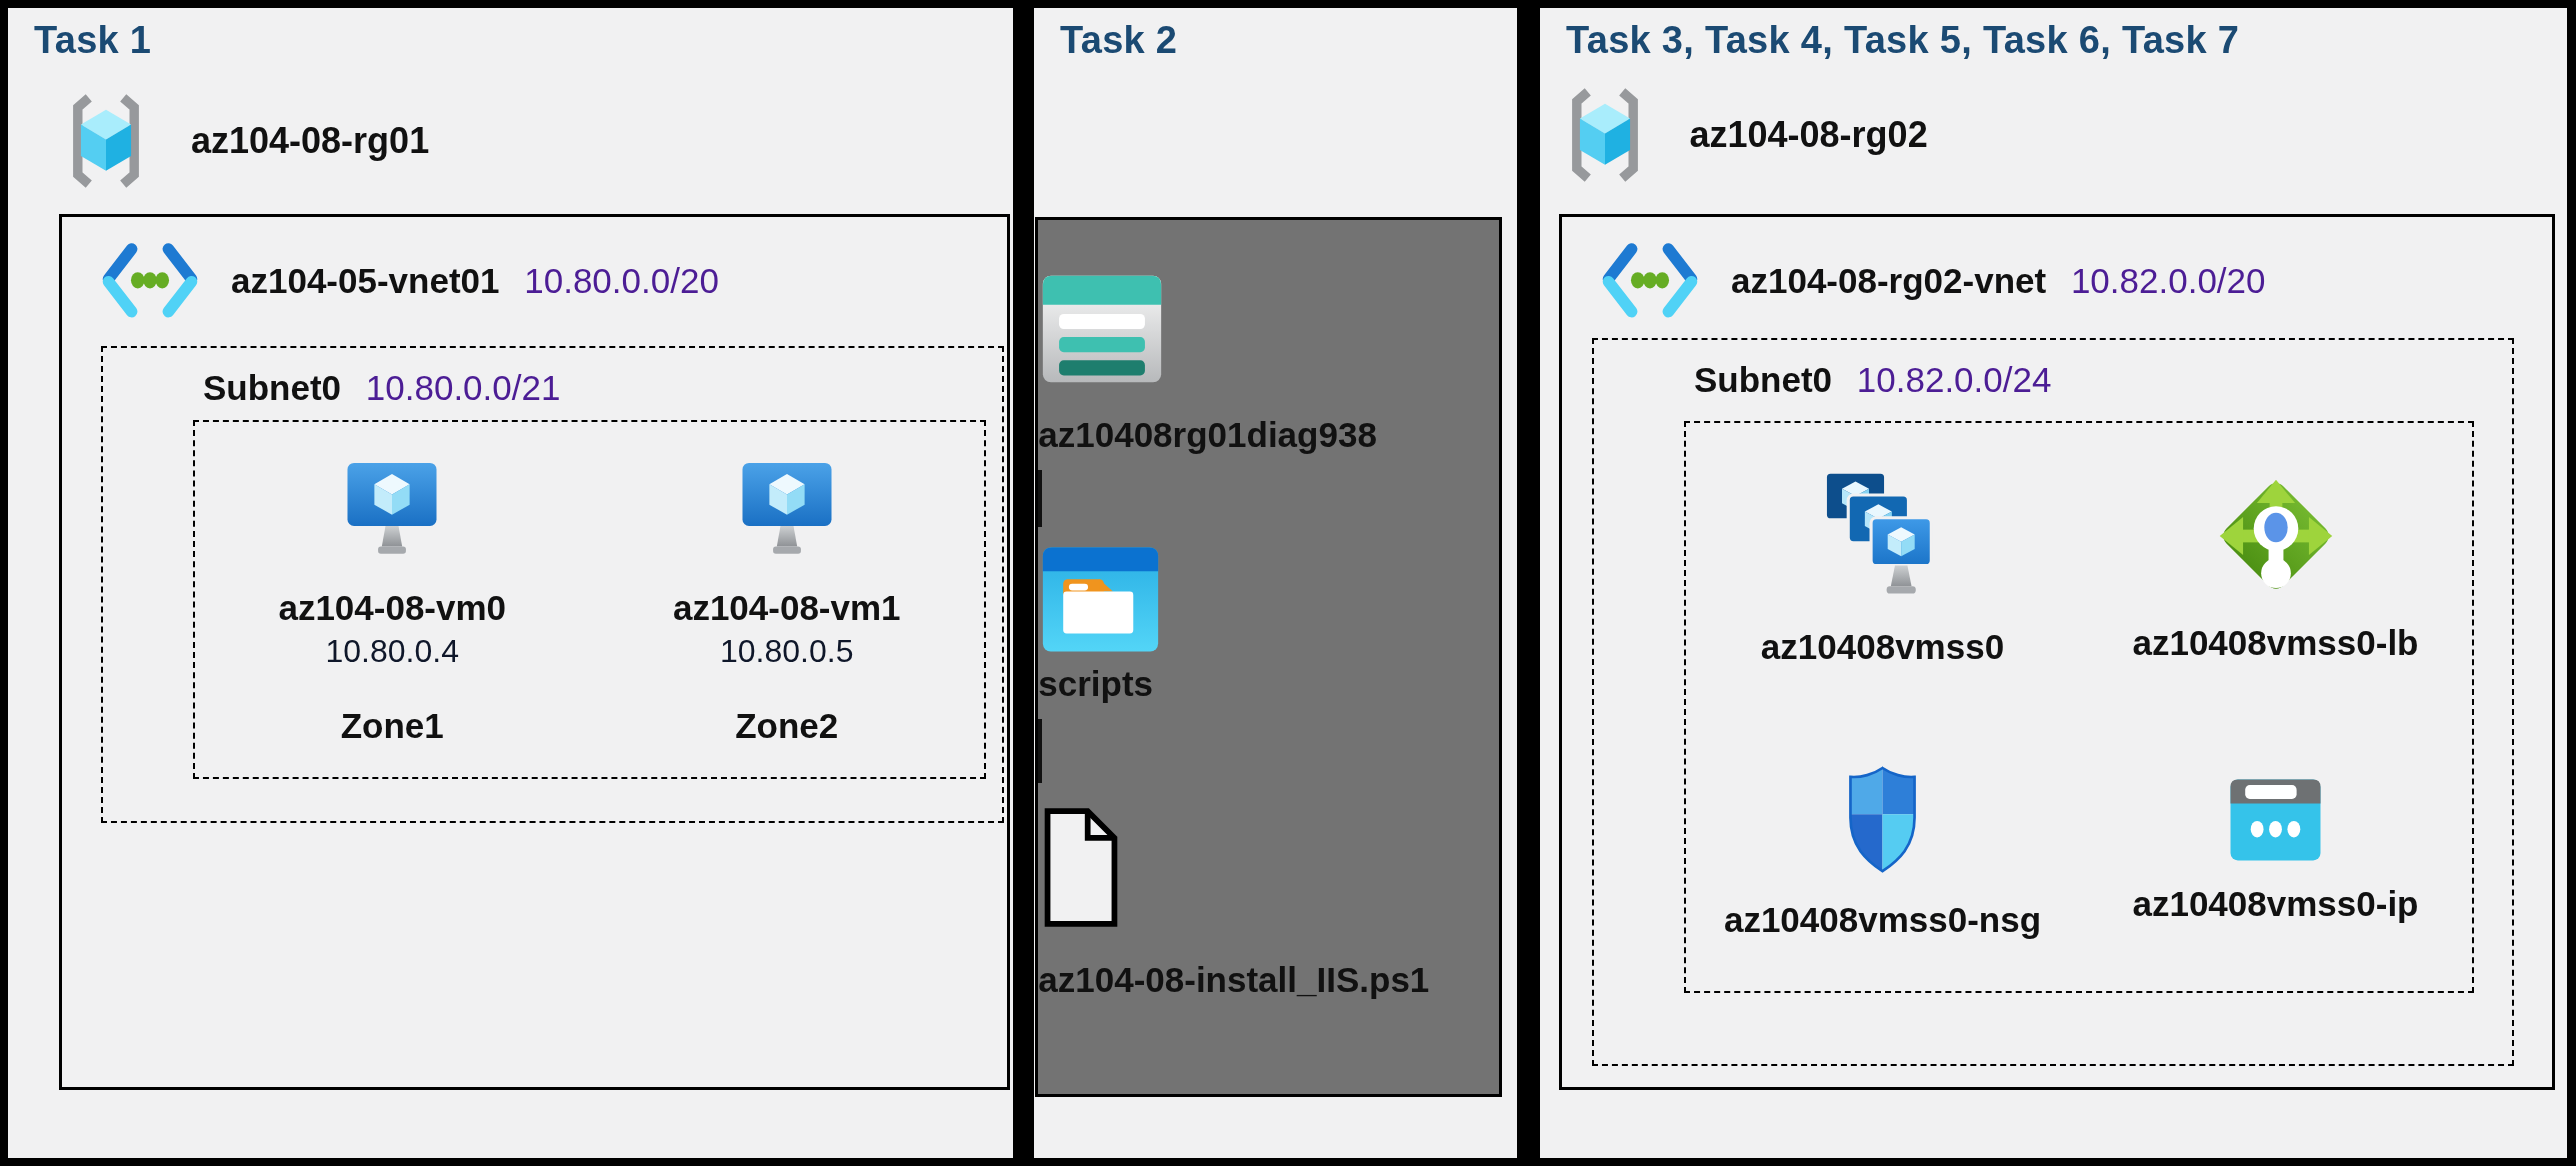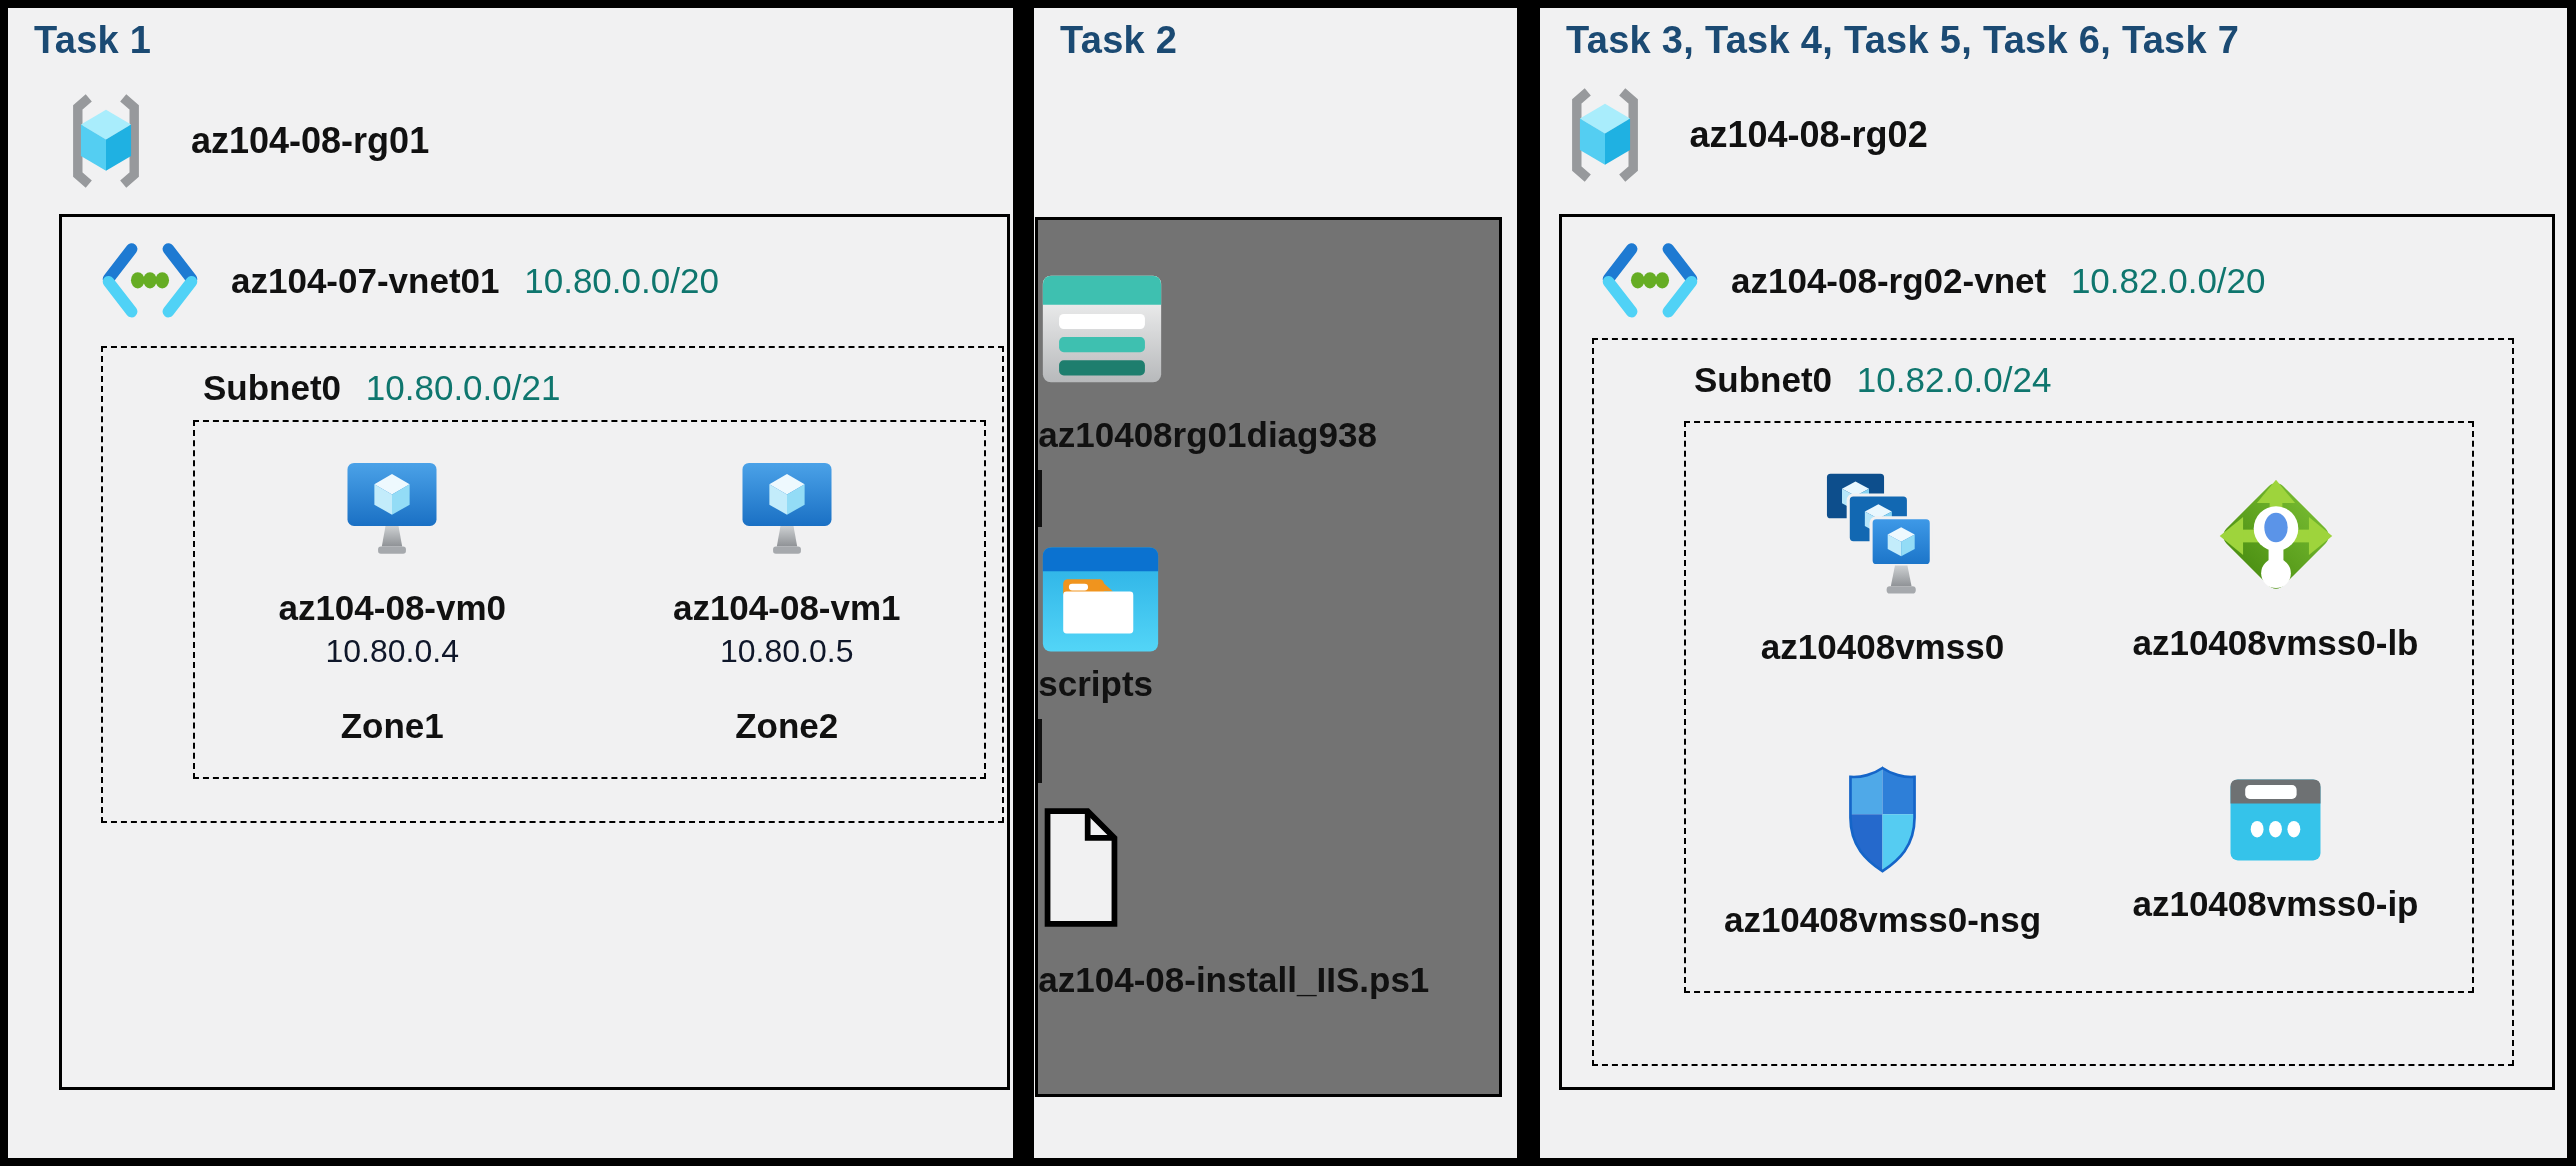--- a/index.html
+++ b/index.html
@@ -39,21 +39,21 @@
   }
   #panel-task1 .vnet-box { left: 51px; top: 206px; width: 951px; height: 876px; }
   #panel-task37 .vnet-box { left: 19px; top: 206px; width: 996px; height: 876px; }
 
   .vnet-head {
     position: absolute; left: 37px; top: 26px;
     display: flex; align-items: center; gap: 30px;
   }
   .pair-label { font-size: 35px; white-space: nowrap; }
   .pair-label .name { font-weight: 700; }
-  .pair-label .cidr { font-weight: 400; margin-left: 15px; color: #0f766e; }
+  .pair-label .cidr { font-weight: 400; margin-left: 15px; color: #4c1d95; }
 
   .subnet-box {
     position: absolute; border: 2.7px dashed #000;
   }
   #panel-task1 .subnet-box { left: 39px; top: 129px; width: 903px; height: 477px; }
   #panel-task37 .subnet-box { left: 30px; top: 121px; width: 922px; height: 728px; }
 
   .subnet-label { position: absolute; left: 100px; top: 20px; }
 
   .inner-dashed {
@@ -145,21 +145,21 @@
             <line x1="48" y1="8" x2="14" y2="52" stroke="#1e7ad2" stroke-width="17" stroke-linecap="round"></line>
             <line x1="14" y1="56" x2="48" y2="100" stroke="#50d2f6" stroke-width="17" stroke-linecap="round"></line>
             <line x1="102" y1="8" x2="136" y2="52" stroke="#1e7ad2" stroke-width="17" stroke-linecap="round"></line>
             <line x1="136" y1="56" x2="102" y2="100" stroke="#50d2f6" stroke-width="17" stroke-linecap="round"></line>
             <ellipse cx="57" cy="54" rx="10" ry="12" fill="#66ad24"></ellipse>
             <ellipse cx="75" cy="54" rx="10" ry="12" fill="#66ad24"></ellipse>
             <ellipse cx="93" cy="54" rx="10" ry="12" fill="#66ad24"></ellipse>
           </svg>
         </span>
         <span class="pair-label">
-          <span class="name">az104-07-vnet01</span>
+          <span class="name">az104-05-vnet01</span>
           <span class="cidr">10.80.0.0/20</span>
         </span>
       </div>
 
       <div class="subnet-box">
         <span class="pair-label subnet-label">
           <span class="name">Subnet0</span>
           <span class="cidr">10.80.0.0/21</span>
         </span>
 

